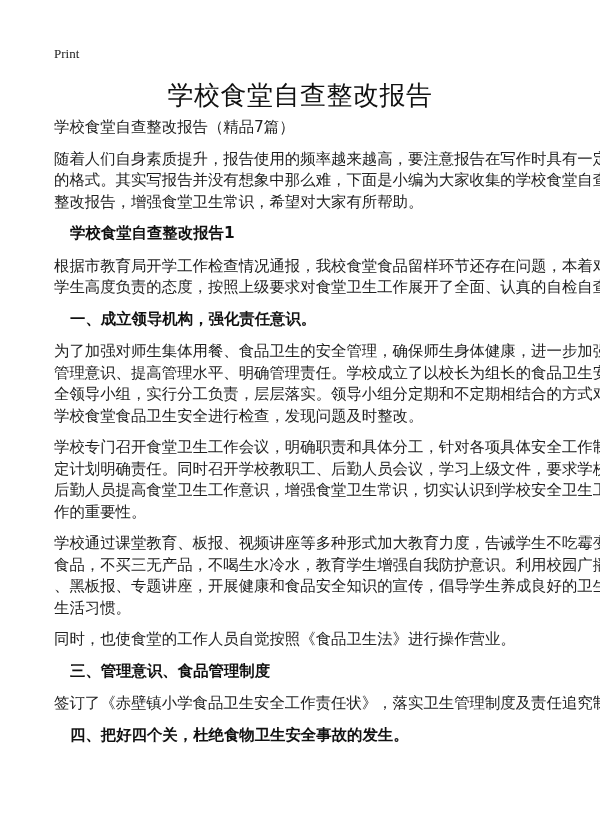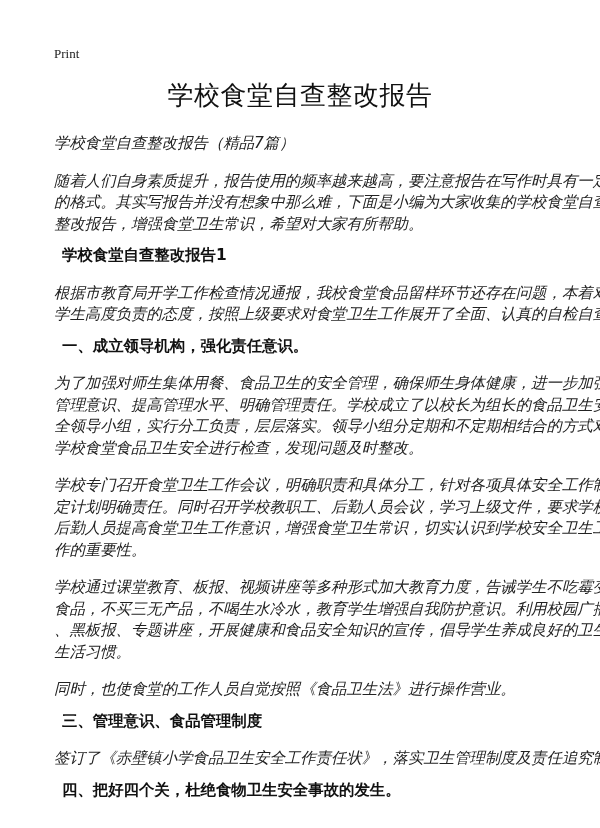--- a/index.html
+++ b/index.html
@@ -11,24 +11,24 @@
   }
   .title {
     position: absolute; left: 0; top: 78px; width: 600px; text-align: center;
     font-family: "DejaVu Sans", "Liberation Sans", sans-serif; font-size: 26px; color: #111; font-weight: normal;
     letter-spacing: 0.5px;
   }
   .content {
     position: absolute; left: 54px; top: 117px; width: 500px;
     font-family: "DejaVu Sans", "Liberation Sans", sans-serif; font-size: 15.4px; line-height: 21.5px; color: #222;
   }
-  .content p { margin: 16px 0 10px 0; font-style: italic; }
+  .content p { margin: 0 0 10px 0; }
   .subtitle { margin: 0 0 11px 0; }
   .content h3 {
-    margin: 0 0 11px 8px; font-size: 15.4px; line-height: 21.5px; font-weight: bold; color: #111;
+    margin: 0 0 11px 16px; font-size: 15.4px; line-height: 21.5px; font-weight: bold; color: #111;
   }
   .line { display: block; white-space: nowrap; }
 </style>
 </head>
 <body>
 
 <div class="page">
   <div class="print">Print</div>
   <div class="title">学校食堂自查整改报告</div>
 

